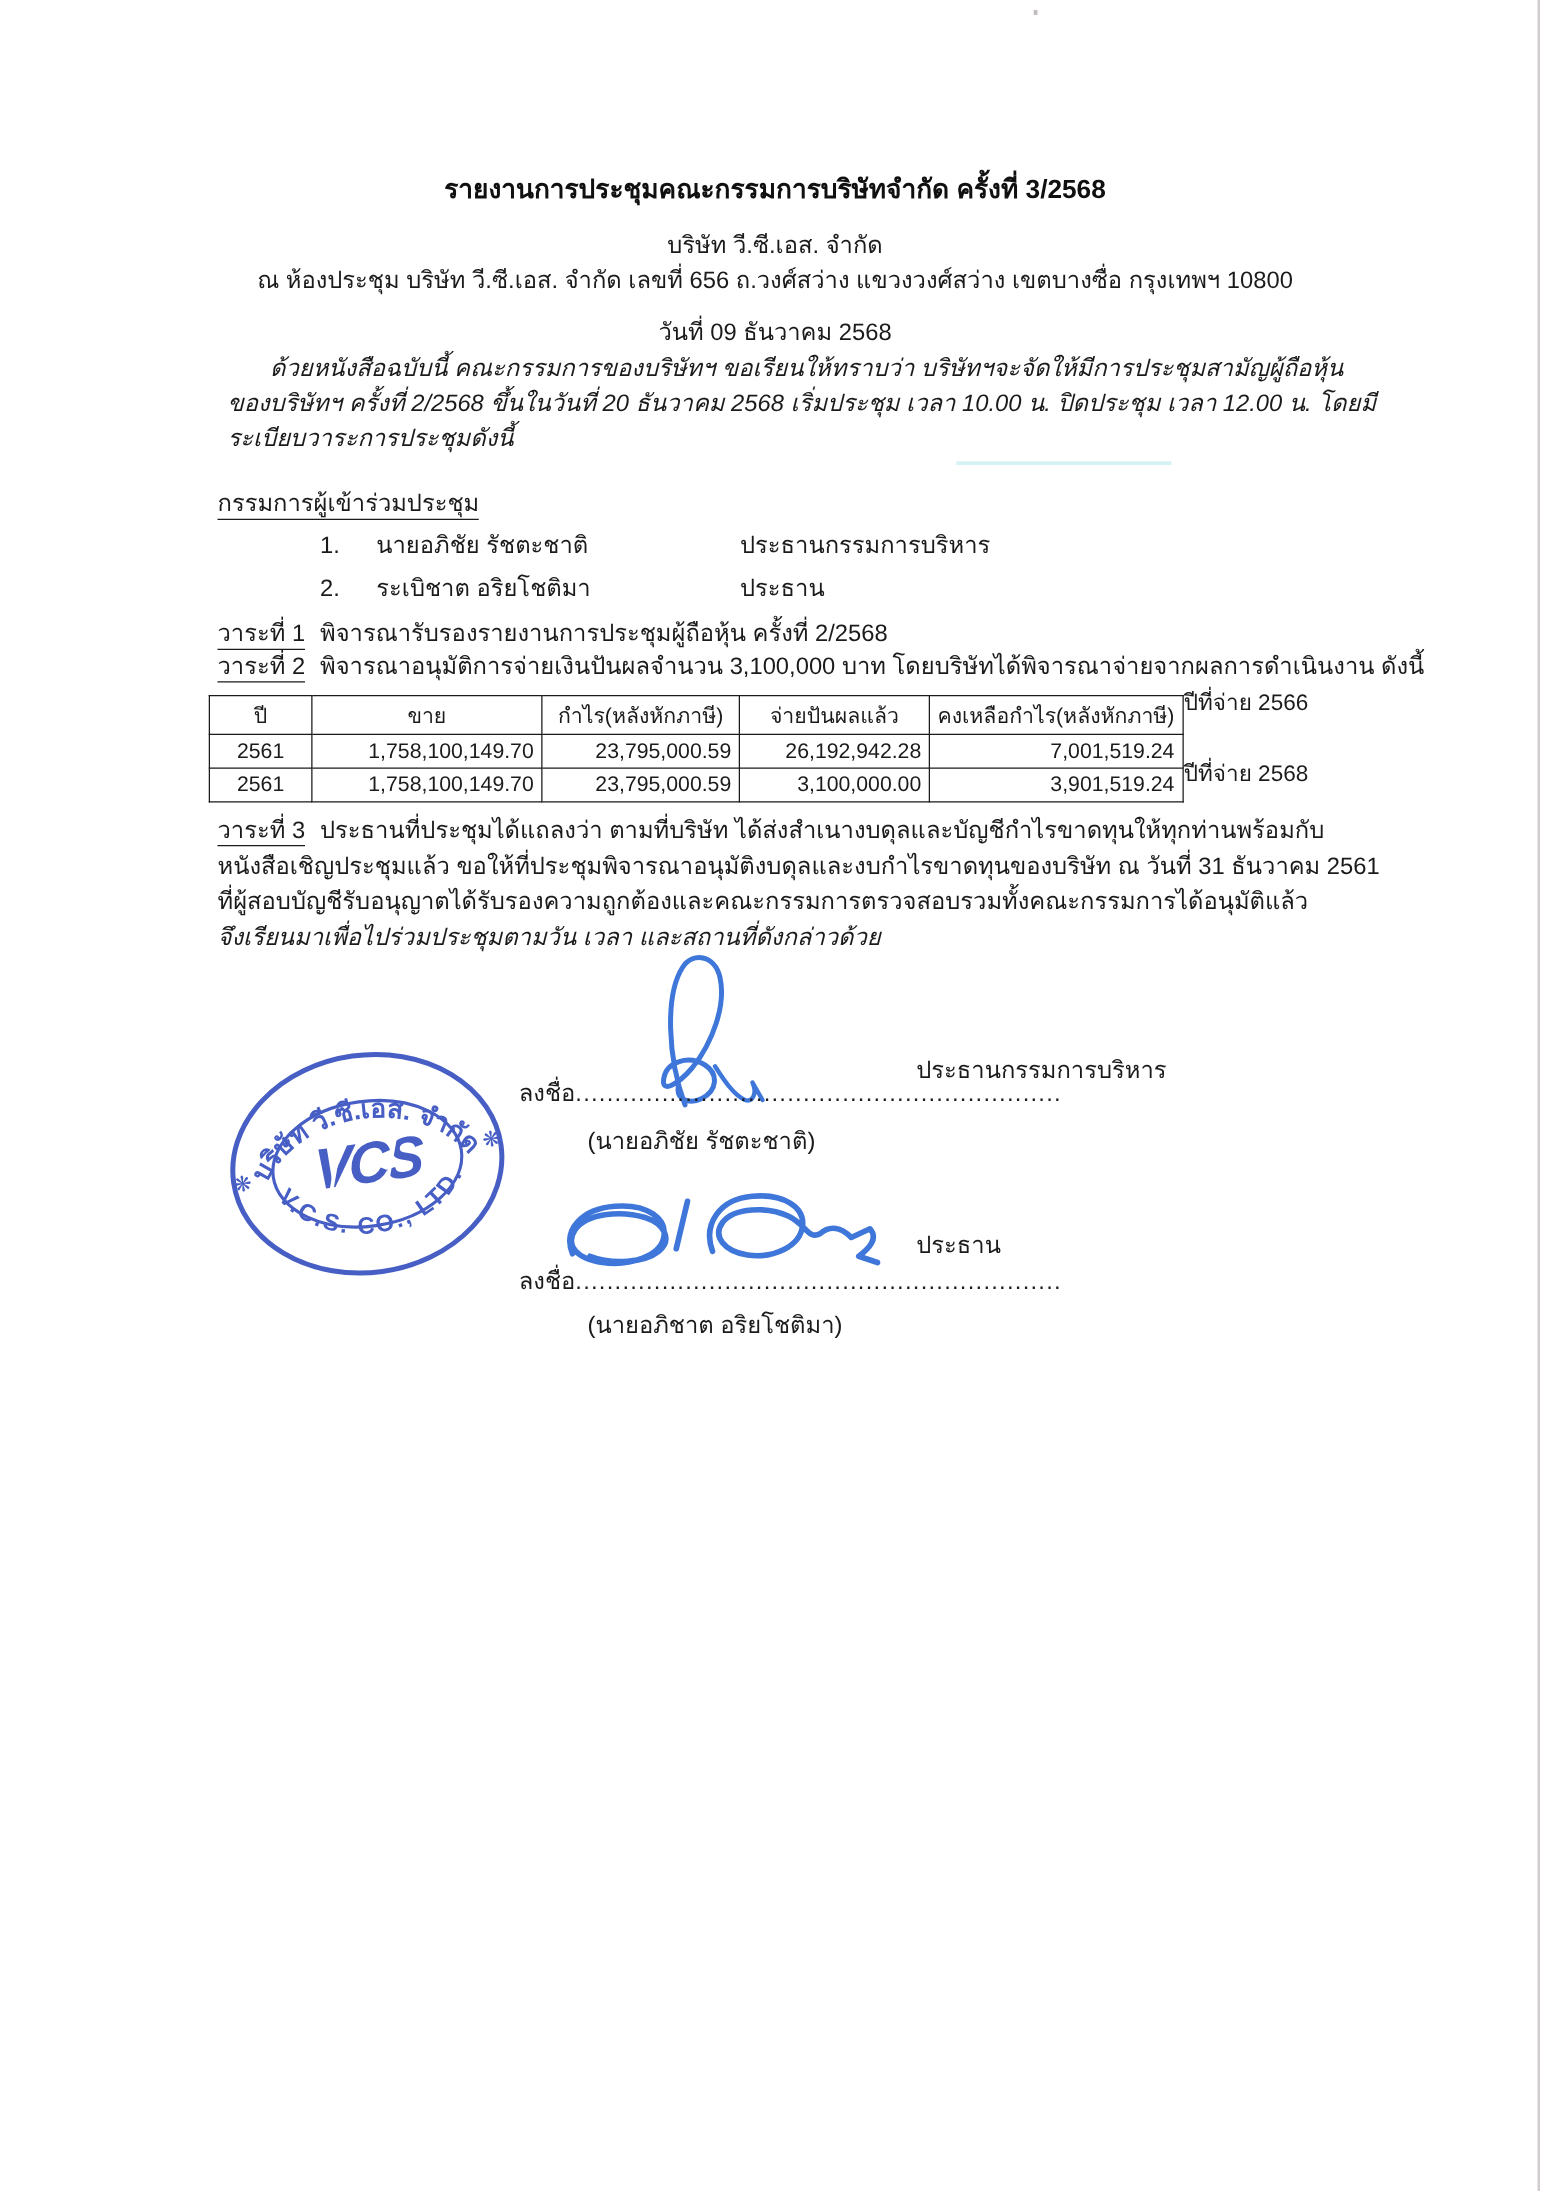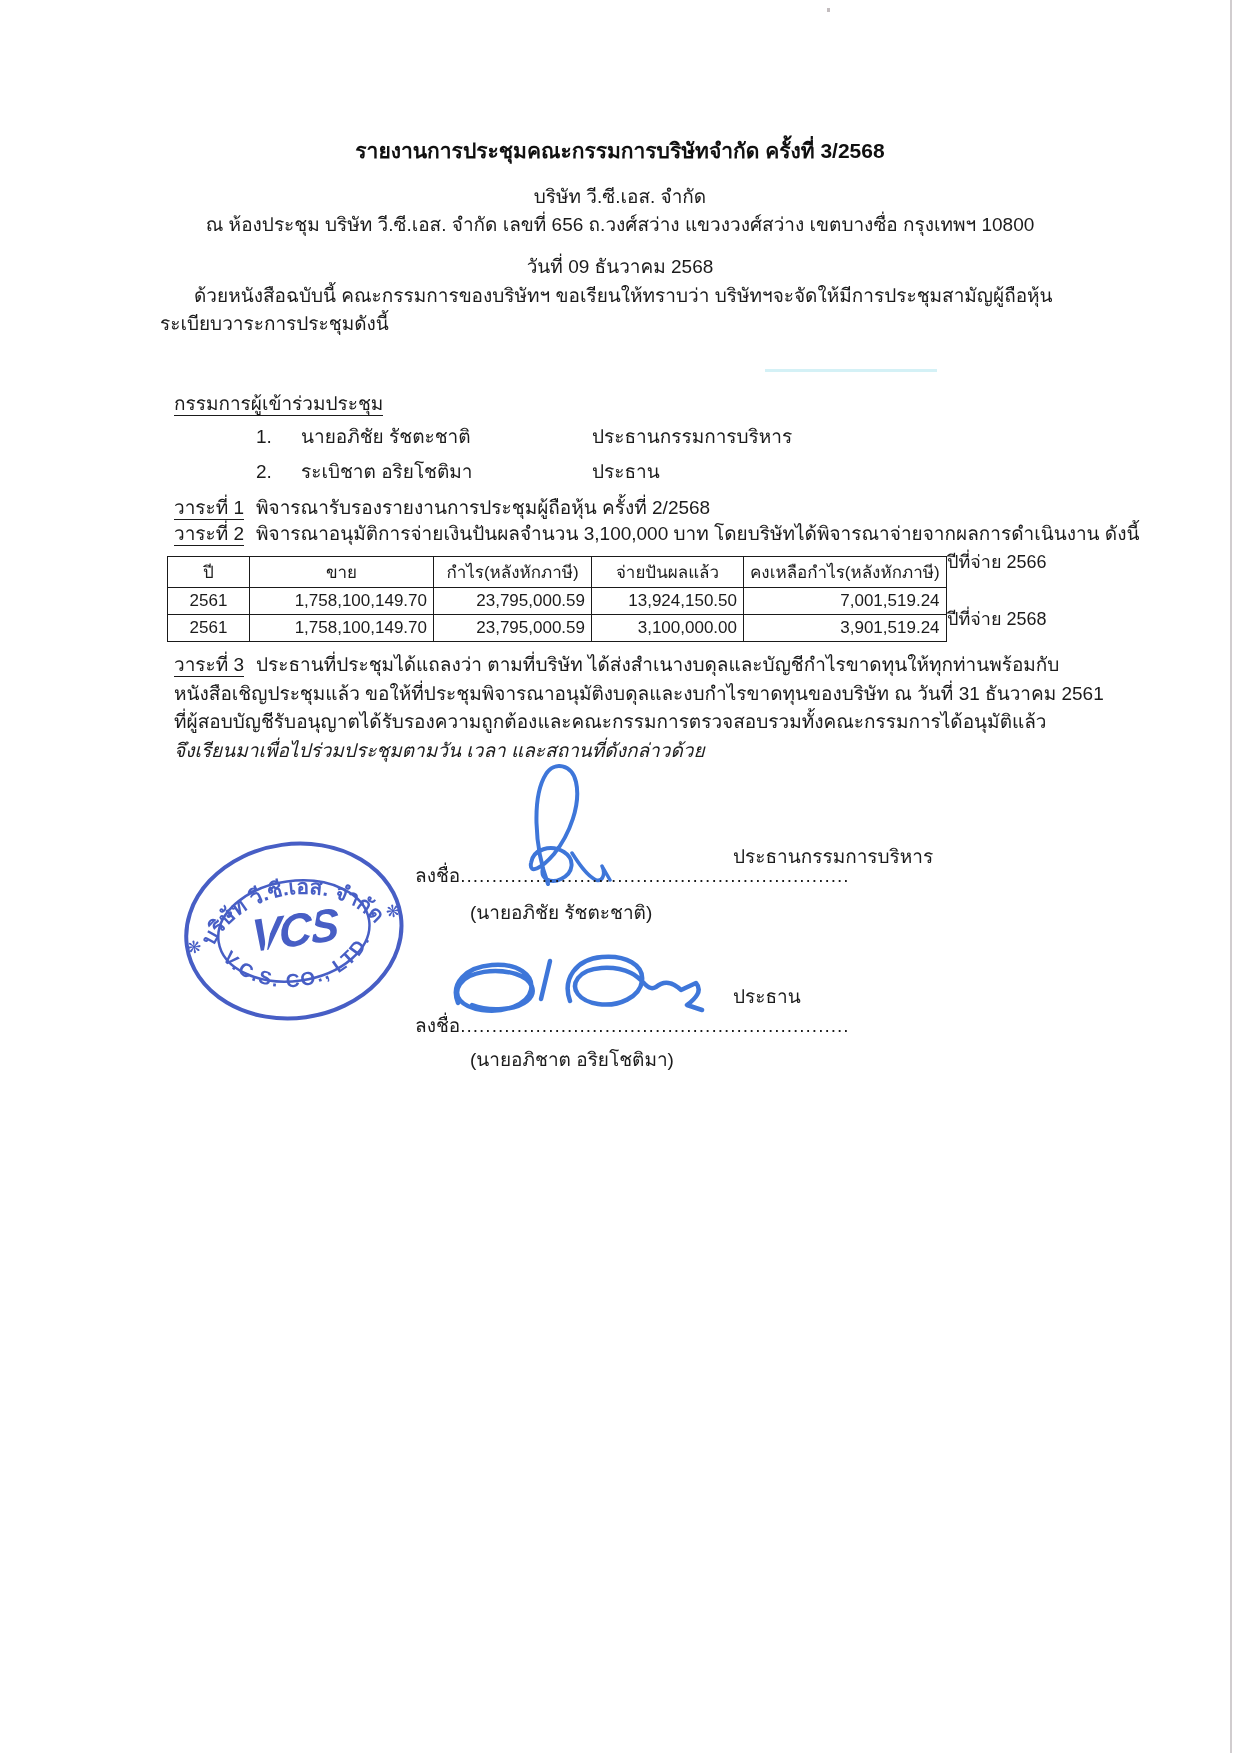--- a/index.html
+++ b/index.html
@@ -36,22 +36,23 @@
 </head>
 <body>
 
 <div class="page">
 
   <div class="abs center title" style="top:134px;">รายงานการประชุมคณะกรรมการบริษัทจำกัด ครั้งที่ 3/2568</div>
   <div class="abs center t19" style="top:183px;">บริษัท วี.ซี.เอส. จำกัด</div>
   <div class="abs center t19" style="top:211px;">ณ ห้องประชุม บริษัท วี.ซี.เอส. จำกัด เลขที่ 656 ถ.วงศ์สว่าง แขวงวงศ์สว่าง เขตบางซื่อ กรุงเทพฯ 10800</div>
   <div class="abs center t19" style="top:253px;">วันที่  09 ธันวาคม 2568</div>
 
-  <div class="abs" style="left:160px;top:282px;">
+  <div class="abs" style="left:182px;top:282px;font-style:italic;">
     <div class="t19 indent">ด้วยหนังสือฉบับนี้ คณะกรรมการของบริษัทฯ ขอเรียนให้ทราบว่า บริษัทฯจะจัดให้มีการประชุมสามัญผู้ถือหุ้น</div>
+    <div class="t19">ของบริษัทฯ ครั้งที่ 2/2568 ขึ้นในวันที่ 20 ธันวาคม 2568 เริ่มประชุม เวลา 10.00 น. ปิดประชุม เวลา 12.00 น. โดยมี</div>
     <div class="t19">ระเบียบวาระการประชุมดังนี้</div>
   </div>
 
   <div class="abs artifact" style="left:765px;top:369px;width:172px;height:3px;background:#cdeef5;opacity:.85;"></div>
 
   <div class="abs t19" style="left:174px;top:390px;"><span class="ul">กรรมการผู้เข้าร่วมประชุม</span></div>
 
   <div class="abs" style="left:0;top:423px;">
     <span class="abs t19" style="left:256px;">1.</span>
     <span class="abs t19" style="left:301px;">นายอภิชัย รัชตะชาติ</span>
@@ -85,21 +86,21 @@
       <th>ปี</th>
       <th>ขาย</th>
       <th>กำไร(หลังหักภาษี)</th>
       <th>จ่ายปันผลแล้ว</th>
       <th>คงเหลือกำไร(หลังหักภาษี)</th>
     </tr>
     <tr>
       <td class="c">2561</td>
       <td class="r">1,758,100,149.70</td>
       <td class="r">23,795,000.59</td>
-      <td class="r">13,924,150.50</td>
+      <td class="r">26,192,942.28</td>
       <td class="r">7,001,519.24</td>
     </tr>
     <tr>
       <td class="c">2561</td>
       <td class="r">1,758,100,149.70</td>
       <td class="r">23,795,000.59</td>
       <td class="r">3,100,000.00</td>
       <td class="r">3,901,519.24</td>
     </tr>
   </tbody>

